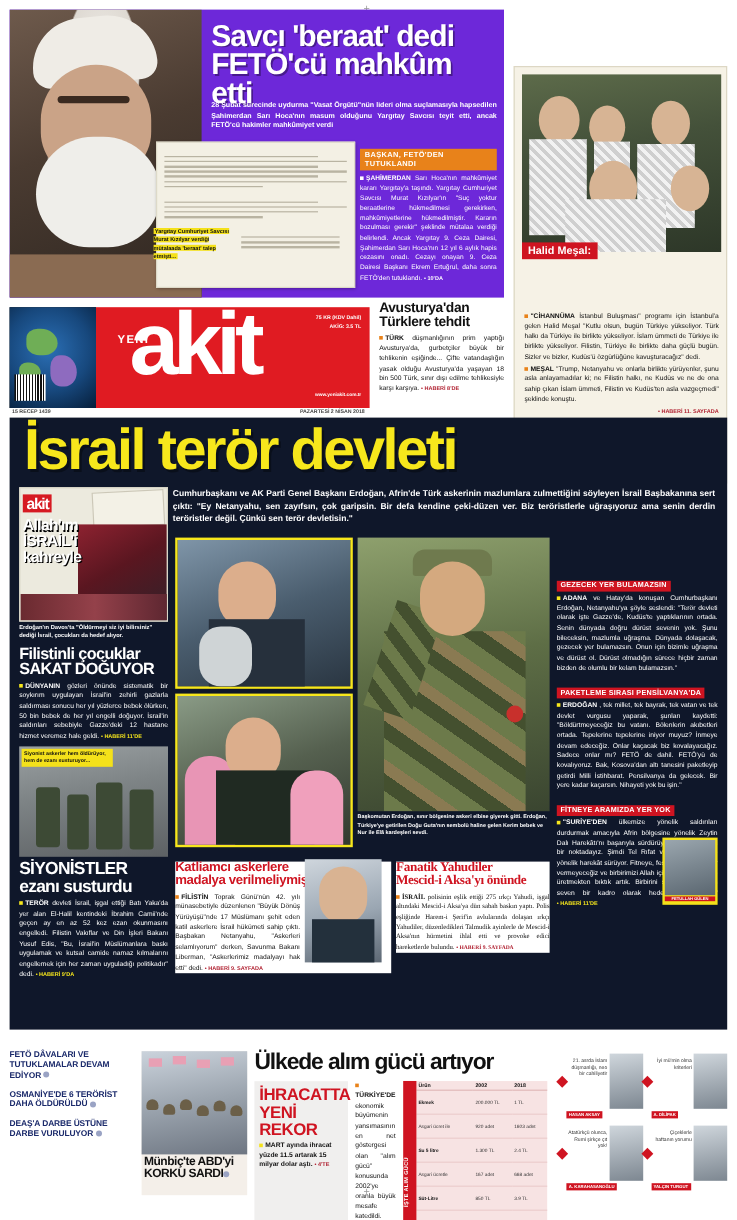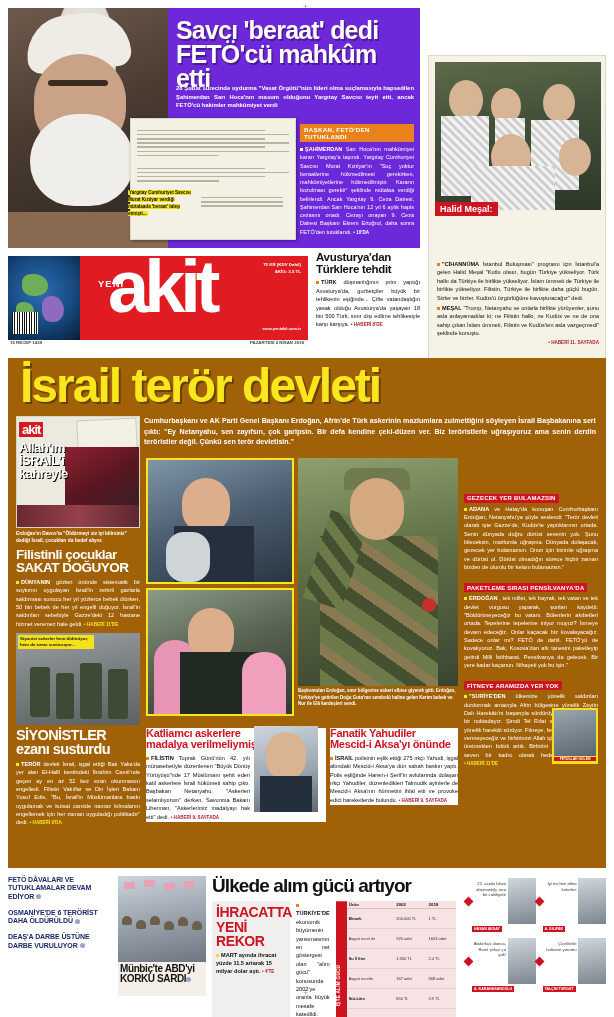--- a/index.html
+++ b/index.html
@@ -118,21 +118,21 @@
      font-size:4.4px; color:#444; font-weight:bold; }
   #masthead .dateline .l{ position:absolute; left:2px;}
   #masthead .dateline .r{ position:absolute; right:4px;}
 
   
   #head-brief{ left:316px; top:252px; width:104px; height:100px;}
   #head-brief .hl{ font-weight:bold; font-size:11.5px; line-height:1.02; color:#111; letter-spacing:-0.3px;}
   #head-brief .txt{ margin-top:3px; }
 
   
-  #blue { left:8px; top:358px; width:598px; height:510px; background:#a16207; }
+  #blue { left:8px; top:348px; width:598px; height:510px; background:#0f172a; }
   #main-hl{
     position:absolute; left:12px; top:4px; width:576px; color:#f7e71c;
     font-weight:bold; font-size:48px; line-height:1; letter-spacing:-2px;
     text-shadow: 2px 2px 0 rgba(0,0,0,.35);
   }
   #main-deck{
     position:absolute; left:136px; top:58px; width:452px; color:#fff;
     font-size:7.1px; line-height:1.5; font-weight:bold; text-align:justify;
   }
 
@@ -193,21 +193,21 @@
   #cphotos .p2 .b{ position:absolute; left:32px; top:62px; width:82px; height:66px; background:#202a22;}
   #cphotos .p2 .g1{ position:absolute; left:6px; top:50px; width:42px; height:78px; background:#e895b5; border-radius:20px 20px 0 0;}
   #cphotos .p2 .g2{ position:absolute; right:6px; top:62px; width:44px; height:66px; background:#f0a0bc; border-radius:20px 20px 0 0;}
   #cphotos .ccap{ position:absolute; left:152px; top:230px; width:160px; color:#fff;
      font-size:4.5px; line-height:1.45; font-weight:bold;}
 
   
   #mid1{ position:absolute; left:138px; top:370px; width:180px;}
   #mid1 .hl{ color:#cf1421; font-weight:bold; font-size:11px; line-height:1.04; letter-spacing:-0.3px;}
   #mid1 .txt{ margin-top:3px;}
-  #mid2{ position:absolute; left:322px; top:370px; width:128px;}
+  #mid2{ position:absolute; left:322px; top:370px; width:128px;font-family:Liberation Serif, serif;}
   #mid2 .hl{ color:#cf1421; font-weight:bold; font-size:11px; line-height:1.04; letter-spacing:-0.3px;}
   #mid2 .txt{ margin-top:3px;}
   #netan-photo{ position:absolute; left:246px; top:368px; width:64px; height:86px;
      background: linear-gradient(165deg,#cfd6dd 0%,#9aa6b2 55%,#5d6874 100%); z-index:2;}
   #netan-photo .h{ position:absolute; left:12px; top:6px; width:40px; height:48px; background:#d9b392; border-radius:20px;}
   #netan-photo .s{ position:absolute; left:6px; top:50px; width:52px; height:36px; background:#23303c;}
   .white-card{ background:#fff; }
 
   
   #rcol{ position:absolute; left:456px; top:128px; width:134px; }

